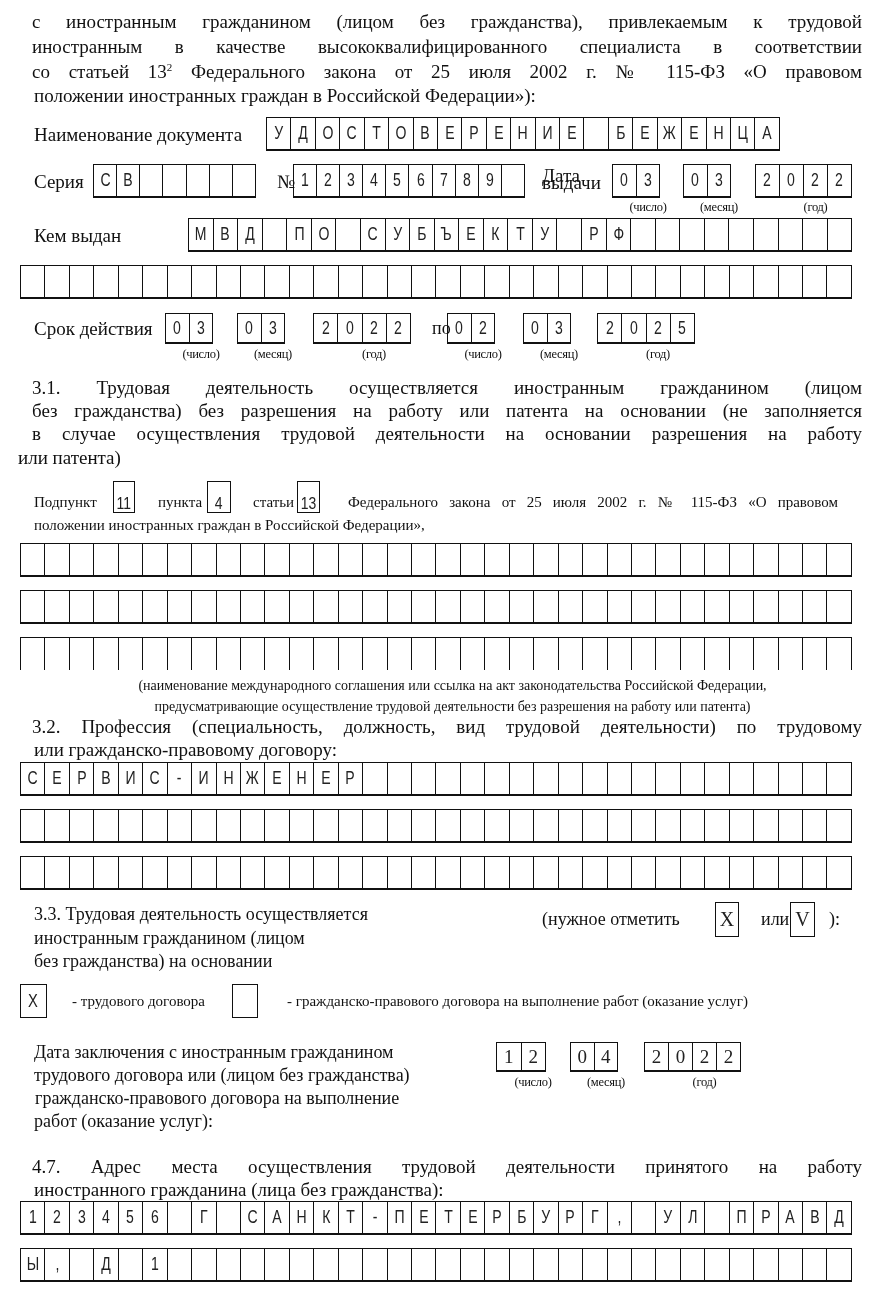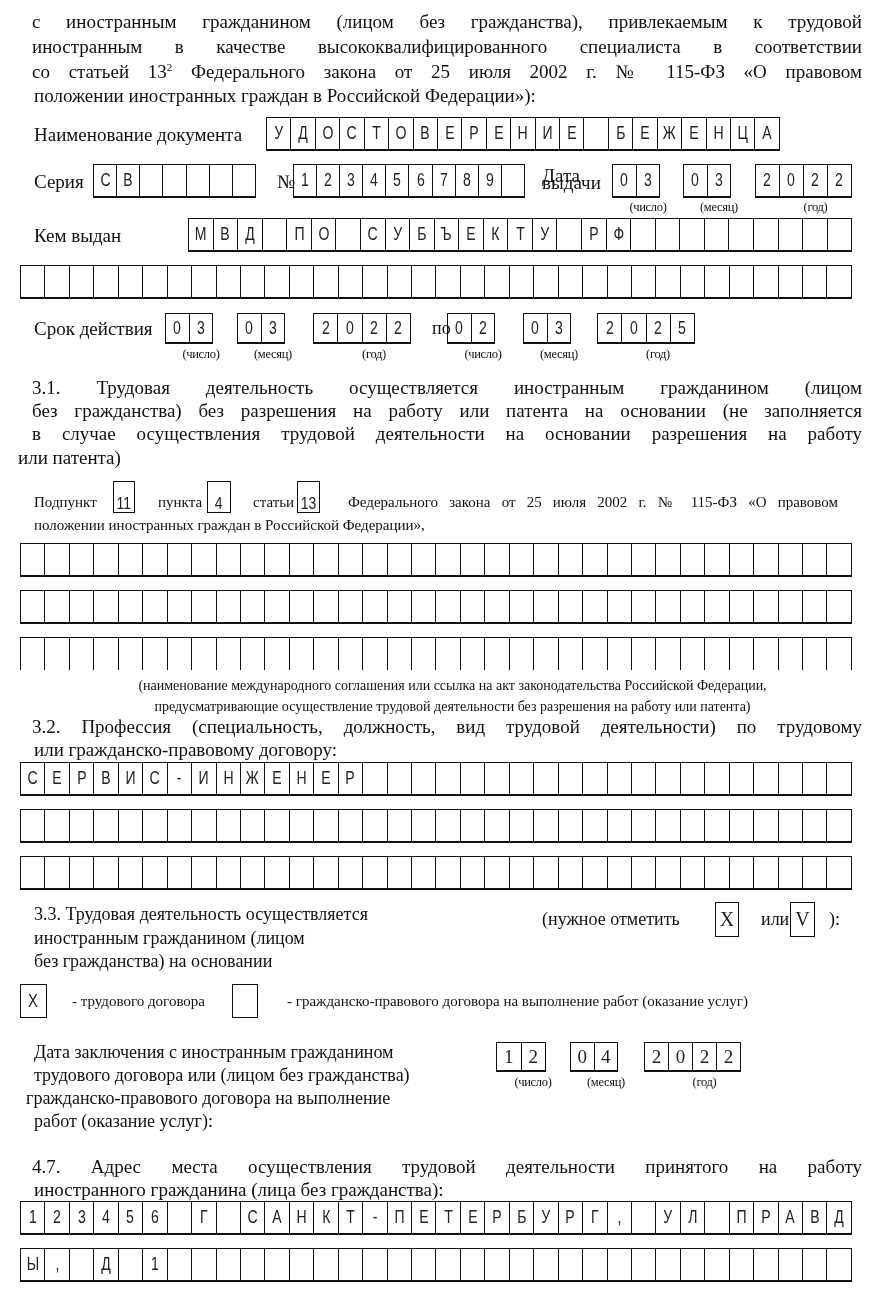--- a/index.html
+++ b/index.html
@@ -1126,21 +1126,21 @@
     <span>X</span>
   </div>
 <div class="abs serif15" style="left:60px; top:991px">- трудового договора</div>
 <div class="box mid" style="left:232px; top:984px; width:26px; height:34px; font-size:18px">
     <span></span>
   </div>
 <div class="abs serif15" style="left:275px; top:991px">- гражданско-правового договора на выполнение работ (оказание услуг)</div>
 
 <div class="abs serif18" style="left:22px; top:1041px">Дата заключения с иностранным гражданином</div>
 <div class="abs serif18" style="left:22px; top:1064px">трудового договора или (лицом без гражданства)</div>
-<div class="abs serif18" style="left:14px; top:1087px">гражданско-правового договора на выполнение</div>
+<div class="abs serif18" style="left:23px; top:1087px">гражданско-правового договора на выполнение</div>
 <div class="abs serif18" style="left:22px; top:1110px">работ (оказание услуг):</div>
 
 <div class="cells serifcells" style="left:496px; top:1042px; width:50px; height:30px">
     <div class="cell">
       <span>1</span>
     </div>
     <div class="cell">
       <span>2</span>
     </div>
   </div>

